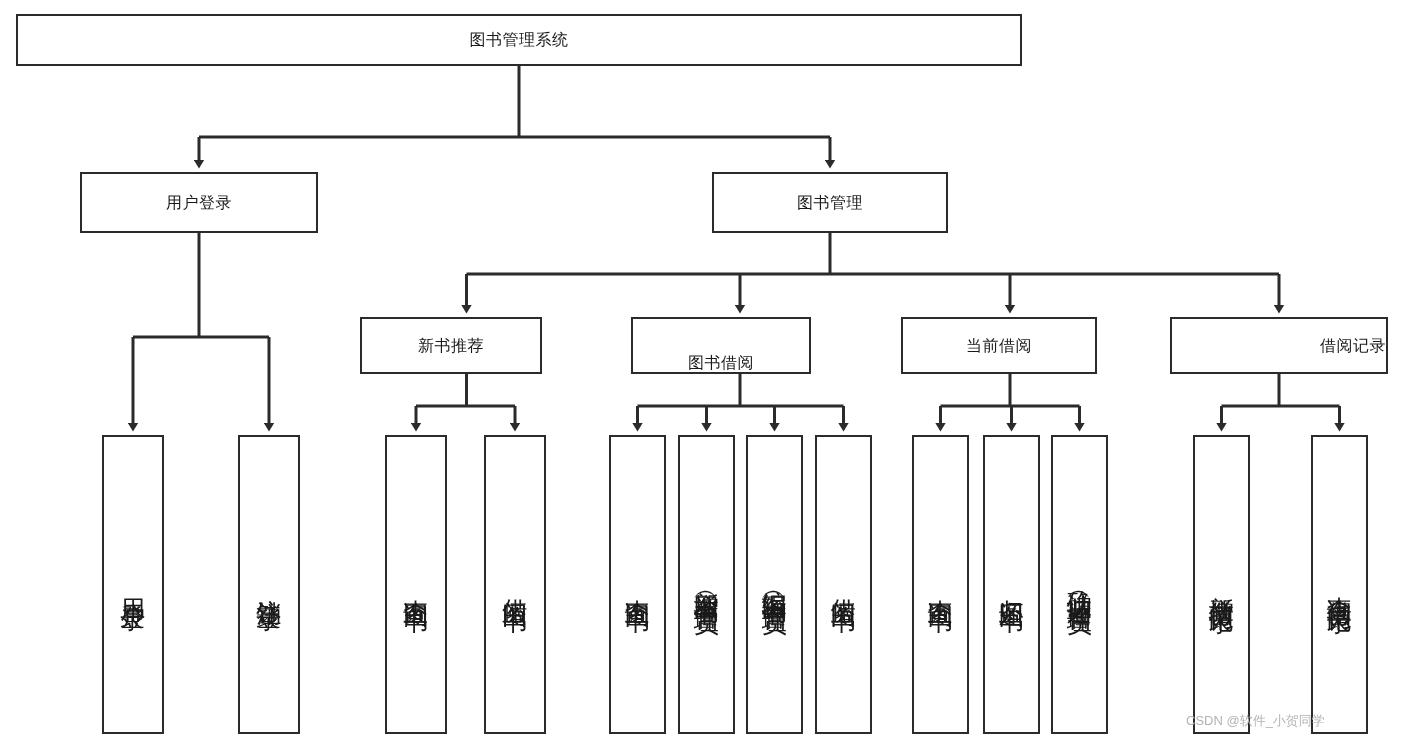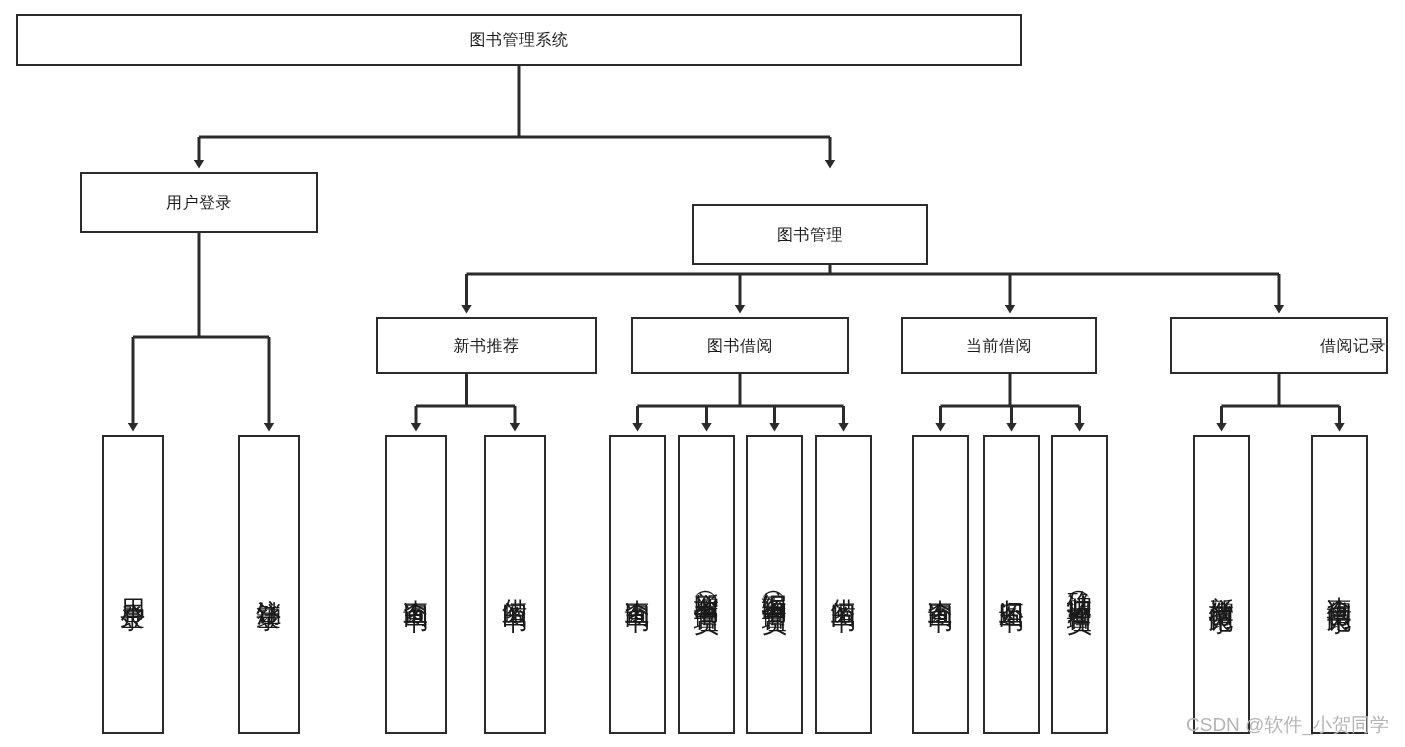--- a/index.html
+++ b/index.html
@@ -47,21 +47,21 @@
     text-orientation: upright;
     font-size: 25px;
     line-height: 1.22;
     letter-spacing: 3px;
     white-space: nowrap;
   }
   #watermark {
     position: absolute;
     left: 1186px;
     top: 712px;
-    font-size: 19px;
+    font-size: 13px;
     color: #b4b4b4;
     white-space: nowrap;
     z-index: 5;
     font-family: "Liberation Sans", "DejaVu Sans", sans-serif;
   }
 </style>
 </head>
 <body>
 
 <div id="canvas">
@@ -109,27 +109,27 @@
       </g>
   </svg>
 
   <div id="nodes-layer">
       <div class="node node-h" style="left: 16px; top: 14px; width: 1006px; height: 52px;">
         <span>图书管理系统</span>
       </div>
       <div class="node node-h" style="left: 80px; top: 172px; width: 238px; height: 61px;">
         <span>用户登录</span>
       </div>
-      <div class="node node-h" style="left: 692px; top: 172px; width: 236px; height: 61px; margin-top: 32px;">
+      <div class="node node-h" style="left: 712px; top: 172px; width: 236px; height: 61px;">
         <span>图书管理</span>
       </div>
-      <div class="node node-h" style="left: 376px; top: 317px; width: 221px; height: 57px; text-align: center;">
+      <div class="node node-h" style="left: 360px; top: 317px; width: 182px; height: 57px; text-align: center;">
         <span>新书推荐</span>
       </div>
-      <div class="node node-h" style="left: 631px; top: 317px; width: 218px; height: 57px;">
+      <div class="node node-h" style="left: 631px; top: 317px; width: 180px; height: 57px; align-items: flex-end;">
         <span>图书借阅</span>
       </div>
       <div class="node node-h" style="left: 901px; top: 317px; width: 196px; height: 57px;">
         <span>当前借阅</span>
       </div>
       <div class="node node-h" style="left: 1170px; top: 317px; width: 218px; height: 57px; justify-content: flex-end;">
         <span>借阅记录</span>
       </div>
       <div class="node node-v" style="left: 102px; top: 435px; width: 62px; height: 299px;">
         <span>用户登录</span>

